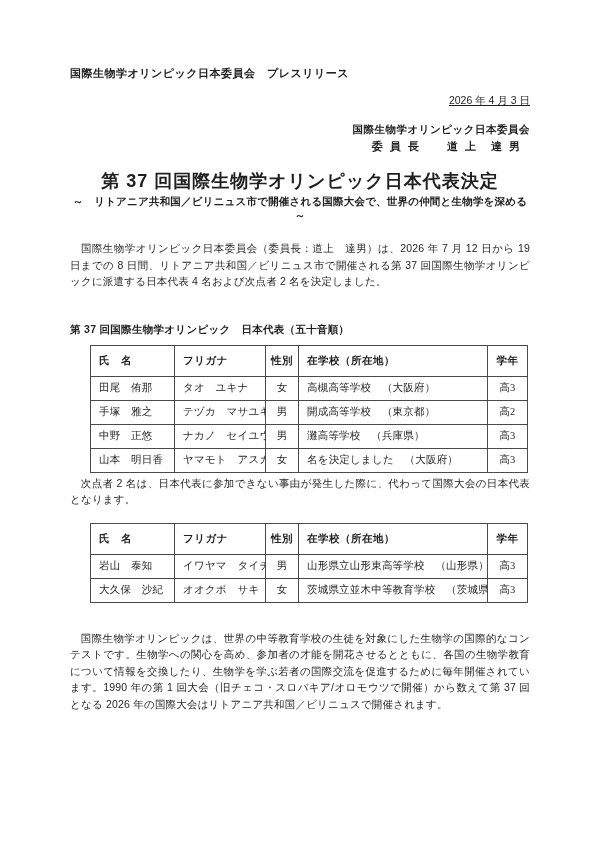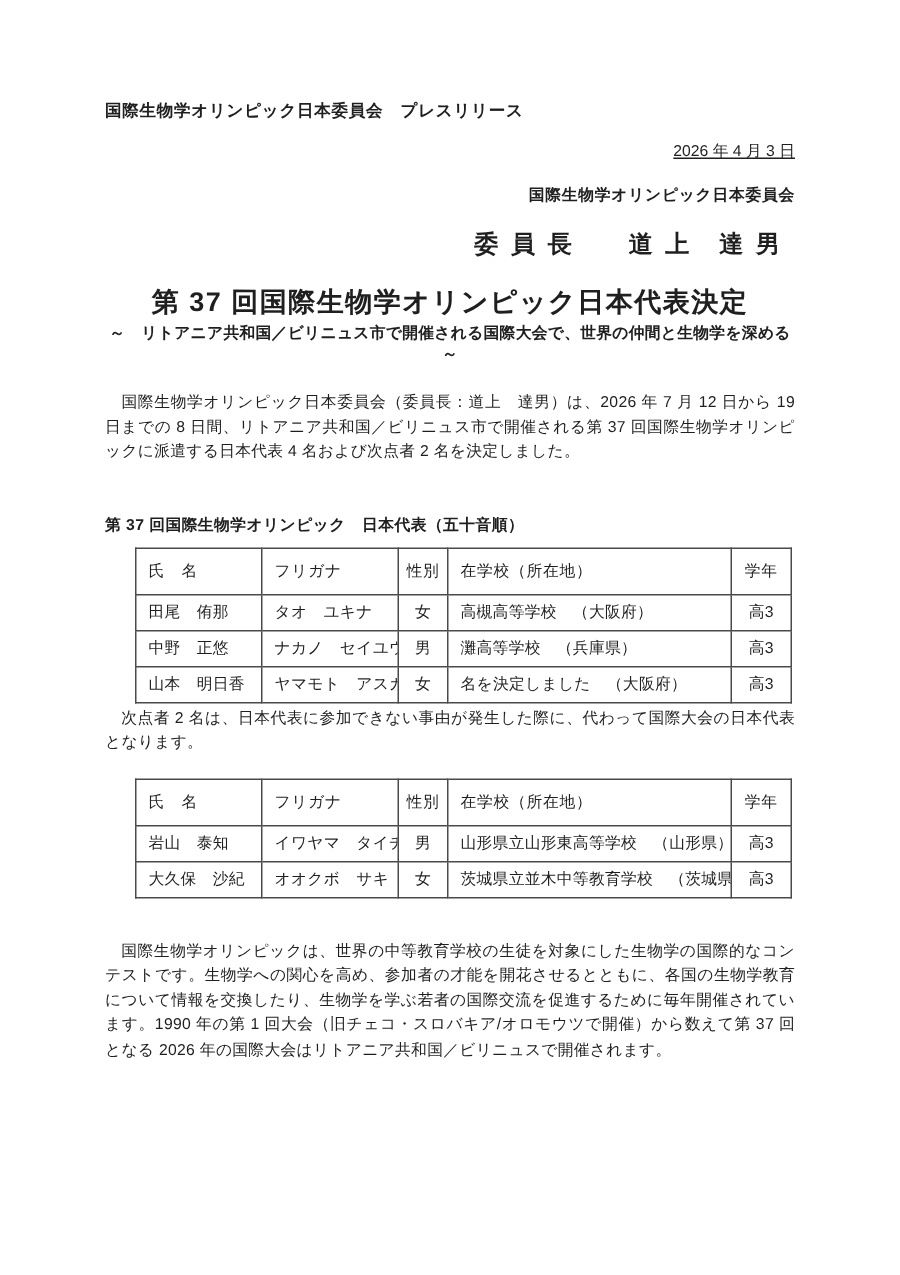--- a/index.html
+++ b/index.html
@@ -20,21 +20,21 @@
   .press-label{
     font-size:11px;font-weight:bold;letter-spacing:.5px;
   }
   .date-line{
     margin-top:13px;text-align:right;font-size:10.5px;text-decoration:underline;
   }
   .sender-org{
     margin-top:15px;text-align:right;font-size:10.5px;font-weight:bold;letter-spacing:.5px;
   }
   .sender-person{
-    margin-top:16px;text-align:right;font-size:16px;font-weight:bold;letter-spacing:2px;
+    margin-top:2px;text-align:right;font-size:11px;font-weight:bold;letter-spacing:2px;
     padding-right:8px;
   }
   .doc-title{
     margin-top:15px;text-align:center;font-size:18px;font-weight:bold;letter-spacing:1px;
   }
   .doc-subtitle{
     margin-top:2px;text-align:center;font-size:10.5px;font-weight:bold;letter-spacing:.2px;
   }
   .para{
     margin-top:10px;font-size:10.5px;line-height:16.5px;
@@ -56,22 +56,22 @@
     width:437px;
   }
   table.roster.second{margin-top:16px;}
   table.roster th, table.roster td{
     border:1px solid #4a4a4a;
     font-size:10.5px;
     padding:0 0 0 8px;
     overflow:hidden;white-space:nowrap;
     text-align:left;vertical-align:middle;
   }
-  table.roster th{height:30px;font-weight:normal;letter-spacing:.5px;}
-  table.roster td{height:23px;letter-spacing:.2px;}
+  table.roster th{height:30px;font-weight:bold;letter-spacing:.5px;}
+  table.roster td{height:23px;letter-spacing:.2px;font-family:Liberation Serif, serif;}
   table.roster th.c, table.roster td.c{text-align:center;padding:0;}
   .para.last{margin-top:27px;}
 </style>
 </head>
 <body>
 
 <div class="page">
 
   <div class="press-label">国際生物学オリンピック日本委員会　プレスリリース</div>
 
@@ -104,20 +104,27 @@
         <th class="c">学年</th>
       </tr>
     </thead>
     <tbody>
       <tr>
         <td>田尾　侑那</td>
         <td>タオ　ユキナ</td>
         <td class="c">女</td>
         <td>高槻高等学校　（大阪府）</td>
         <td class="c">高3</td>
+      </tr>
+      <tr>
+        <td>手塚　雅之</td>
+        <td>テヅカ　マサユキ</td>
+        <td class="c">男</td>
+        <td>開成高等学校　（東京都）</td>
+        <td class="c">高2</td>
       </tr>
       <tr>
         <td>中野　正悠</td>
         <td>ナカノ　セイユウ</td>
         <td class="c">男</td>
         <td>灘高等学校　（兵庫県）</td>
         <td class="c">高3</td>
       </tr>
       <tr>
         <td>山本　明日香</td>

